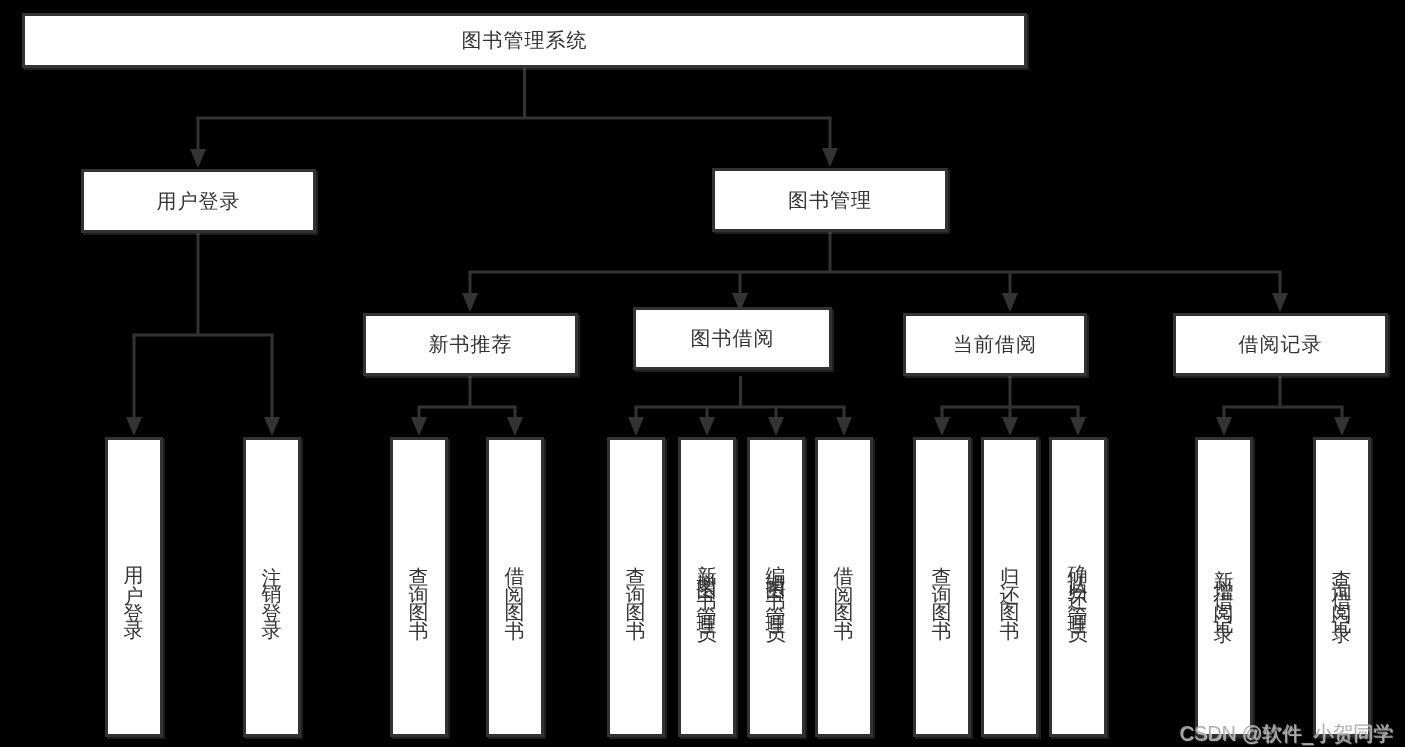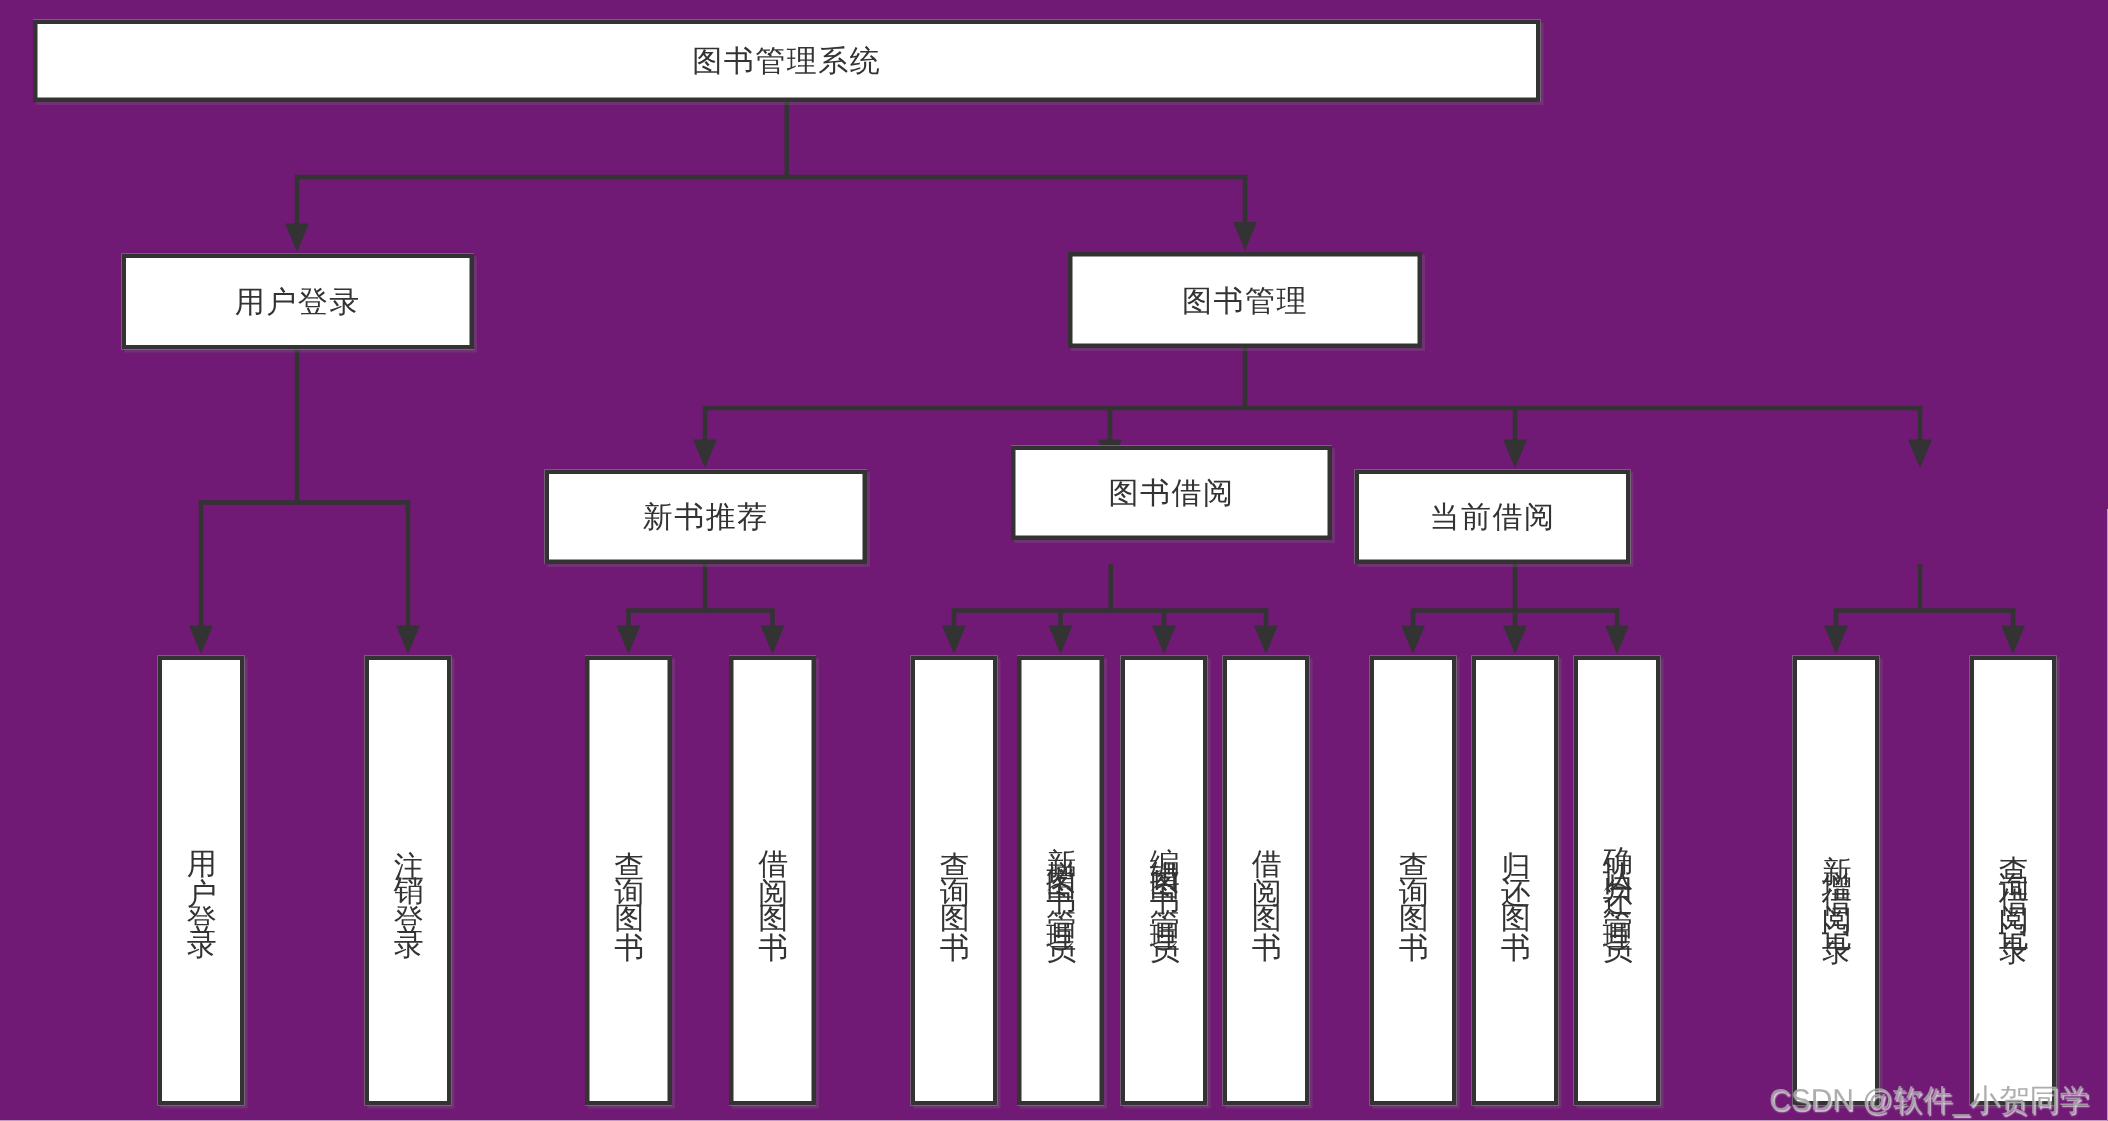--- a/index.html
+++ b/index.html
@@ -5,21 +5,21 @@
   html, body {
     margin: 0;
     padding: 0;
     background: #ffffff;
     font-family: "Liberation Sans", "DejaVu Sans", sans-serif;
   }
   #stage {
     position: relative;
     width: 1405px;
     height: 747px;
-    background: #701a75;
+    background: #000000;
     overflow: hidden;
   }
   #connectors {
     position: absolute;
     left: 0; top: 0;
     width: 1405px;
     height: 747px;
   }
   .box {
     position: absolute;
@@ -126,25 +126,28 @@
   <div class="box" style="left:81px; top:169px; width:235px; height:64px;">
     <span class="h-label">用户登录</span>
   </div>
   <div class="box" style="left:363px; top:313px; width:215px; height:63px;">
     <span class="h-label">新书推荐</span>
   </div>
 
   <div class="box" style="left:712px; top:168px; width:236px; height:64px;">
     <span class="h-label">图书管理</span>
   </div>
-  <div class="box" style="left:633px; top:297px; width:214px; height:63px;margin-left:41px;">
+  <div class="box" style="left:633px; top:307px; width:199px; height:63px;">
     <span class="h-label">图书借阅</span>
   </div>
   <div class="box" style="left:903px; top:313px; width:184px; height:63px;">
     <span class="h-label">当前借阅</span>
+  </div>
+  <div class="box" style="left:1173px; top:313px; width:215px; height:63px;">
+    <span class="h-label">借阅记录</span>
   </div>
 
   <div class="box leaf" style="left:105px;">
     <span class="v-label" style="letter-spacing: 0.9em;">用户登录</span>
   </div>
   <div class="box leaf" style="left:243px;">
     <span class="v-label" style="letter-spacing: 0.9em;">注销登录</span>
   </div>
   <div class="box leaf" style="left:390px;">
     <span class="v-label" style="letter-spacing: 0.9em;">查询图书</span>

